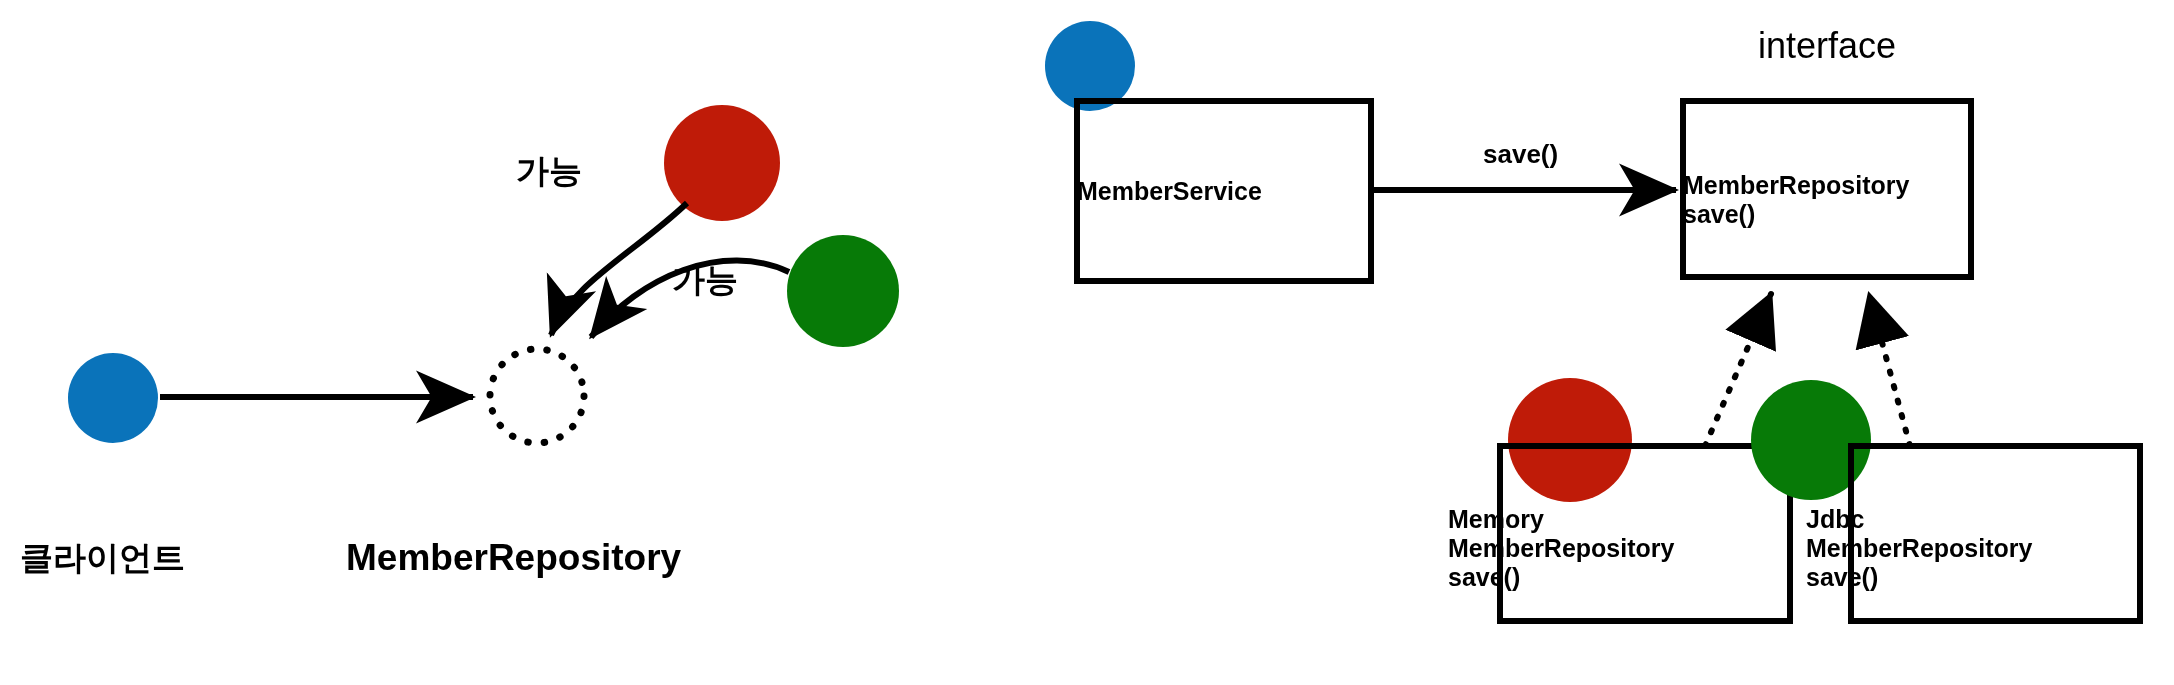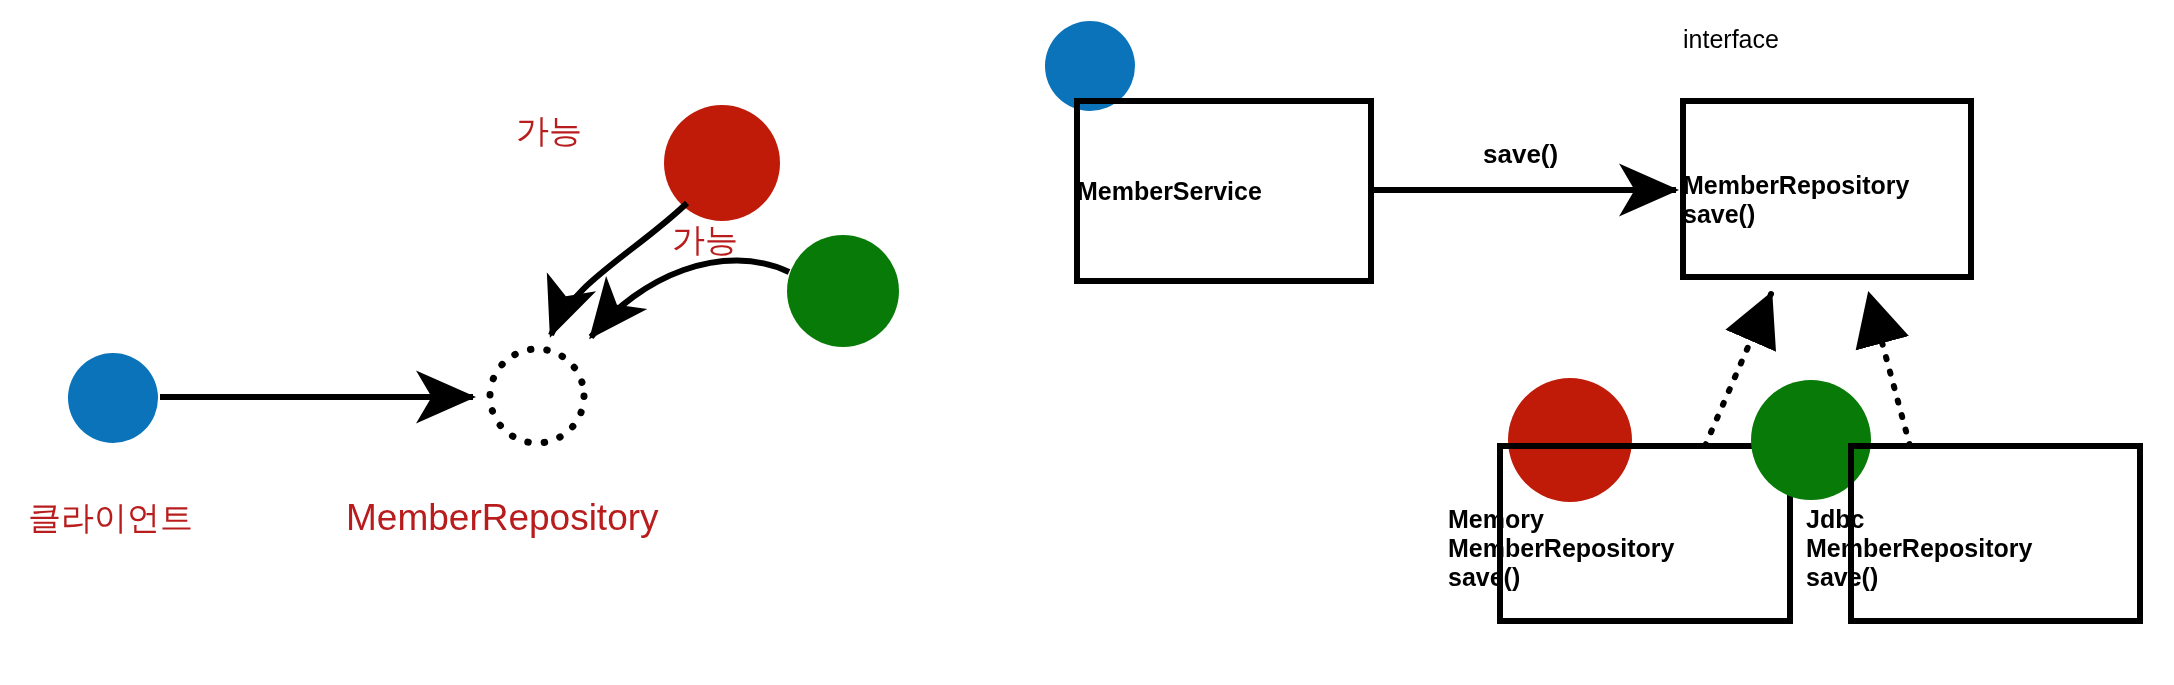--- a/index.html
+++ b/index.html
@@ -23,40 +23,41 @@
     top: 0;
     width: 2174px;
     height: 685px;
   }
   .lbl {
     position: absolute;
     white-space: pre;
     line-height: 1.1;
   }
   .gray-label {
-    color: #b91c1c;
-    font-weight: normal;
+    color: #000000;
+    font-weight: bold;
+    margin-top: 40px;
   }
   .kor-label {
     font-size: 33px;
   }
   .repo-label {
     font-size: 37px;
   }
   .box-text {
     color: #000000;
     font-weight: bold;
     text-align: center;
     font-size: 25px;
   }
   .iface-label {
     color: #000000;
     font-weight: normal;
-    font-size: 25px;
-    text-align: left;
+    font-size: 36px;
+    text-align: center;
   }
   .save-edge-label {
     color: #000000;
     font-weight: bold;
     font-size: 26px;
   }
   .box-stack {
     position: absolute;
     display: flex;
     flex-direction: column;
@@ -110,21 +111,21 @@
 
     <circle cx="1811" cy="440" r="60" fill="#077a07"></circle>
 
     <rect x="1851" y="446" width="289" height="175" fill="none" stroke="#000000" stroke-width="6"></rect>
 
     <line x1="1705" y1="446" x2="1771" y2="294" stroke="#000000" stroke-width="6" stroke-dasharray="2 13" stroke-linecap="round" marker-end="url(#arrowTri)"></line>
 
     <line x1="1910" y1="446" x2="1869" y2="294" stroke="#000000" stroke-width="6" stroke-dasharray="2 13" stroke-linecap="round" marker-end="url(#arrowTri)"></line>
   </svg>
 
-  <div class="lbl gray-label kor-label" style="left:28px; top:500px;">클라이언트</div>
+  <div class="lbl gray-label kor-label" style="left:20px; top:500px;">클라이언트</div>
 
   <div class="lbl gray-label repo-label" style="left:346px; top:498px;">MemberRepository</div>
 
   <div class="lbl gray-label kor-label" style="left:516px; top:113px;">가능</div>
 
   <div class="lbl gray-label kor-label" style="left:672px; top:222px;">가능</div>
 
   <div class="lbl iface-label" style="left:1683px; top:26px; width:288px;">interface</div>
 
   <div class="lbl save-edge-label" style="left:1483px; top:140px;">save()</div>

